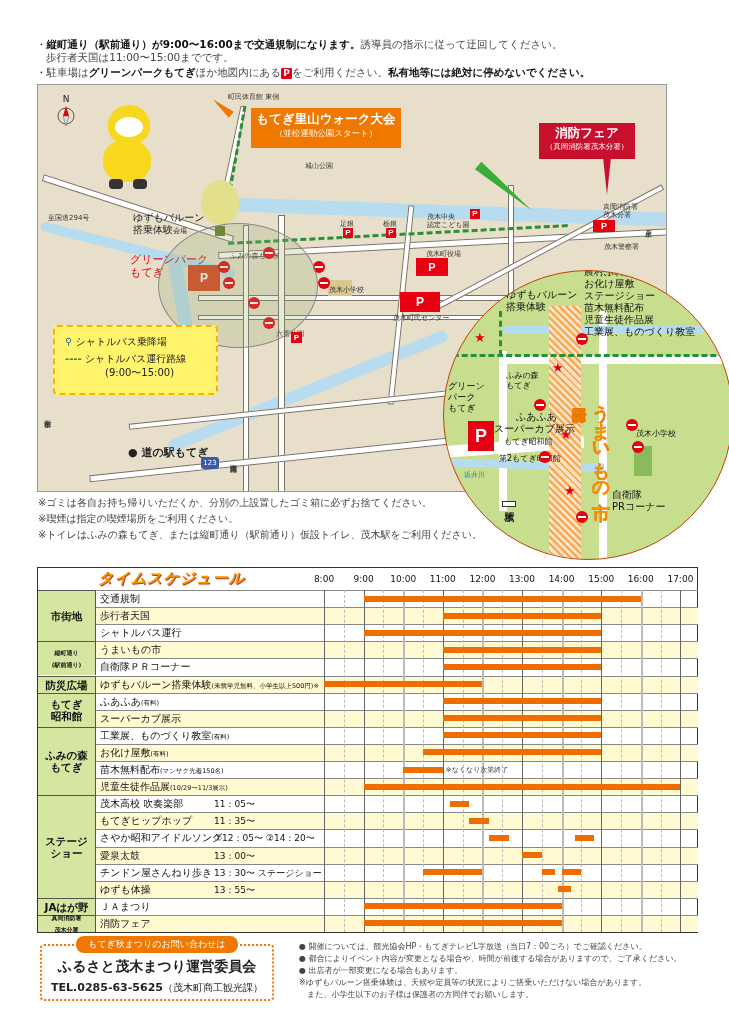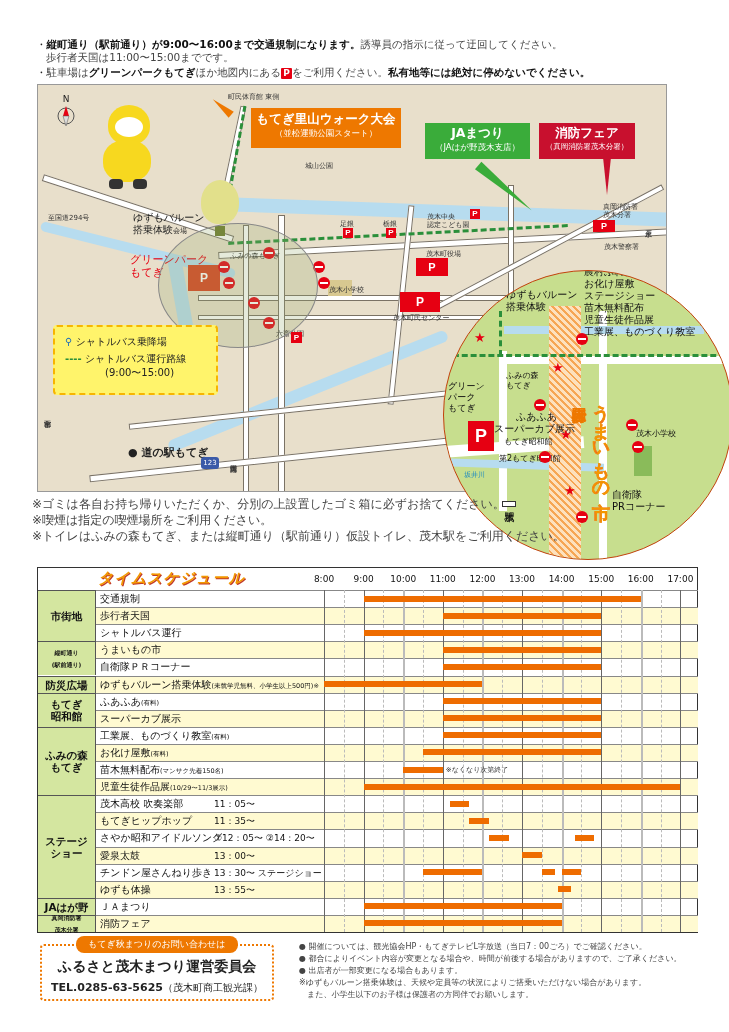--- a/index.html
+++ b/index.html
@@ -42,21 +42,21 @@
   .bar { position: absolute; height: 6px; background: #ee6c00; }
   .barnote { position: absolute; font-size: 7px; color: #333; white-space: nowrap; }
 
   
   #contact { position: absolute; left: 40px; top: 944px; width: 234px; height: 57px; border: 2px dotted #ee7800; border-radius: 4px; }
   #contact .head { position: absolute; left: 34px; top: -10px; background: #ee7800; color: #fff; font-size: 9px; padding: 2px 12px; border-radius: 8px; white-space: nowrap; }
   #contact .org { position: absolute; left: 0; right: 0; top: 12px; text-align: center; font-size: 14px; font-weight: bold; }
   #contact .tel { position: absolute; left: 0; right: 0; top: 35px; text-align: center; font-size: 10px; }
   #contact .tel b { font-size: 11px; }
   .fnote { position: absolute; left: 299px; font-size: 8px; color: #444; white-space: nowrap; line-height: 10px; }
-  .ginote { position: absolute; left: 32px; font-size: 12px; color: #444; white-space: nowrap; }
+  .ginote { position: absolute; left: 38px; font-size: 10px; color: #444; white-space: nowrap; }
 </style>
 </head>
 <body>
 
 <div class="notice" style="top:38px;">・<b>縦町通り（駅前通り）が9:00〜16:00まで交通規制になります。</b><span class="thin">誘導員の指示に従って迂回してください。</span></div>
 <div class="notice thin" style="top:51px; left:46px; color:#444;">歩行者天国は11:00〜15:00までです。</div>
 <div class="notice" style="top:66px;">・<span class="thin">駐車場は</span><b>グリーンパークもてぎ</b><span class="thin">ほか地図内にある</span><span class="pbox">P</span><span class="thin">をご利用ください。</span><b>私有地等には絶対に停めないでください。</b></div>
 
 <div id="map">
 
@@ -98,23 +98,20 @@
     <div style="position:absolute; left:40px; top:74px; width:14px; height:10px; background:#333; border-radius:4px;"></div>
   </div>
 
   <div style="position:absolute; left:163px; top:95px; width:38px; height:58px;">
     <div style="position:absolute; left:0; top:0; width:38px; height:44px; background:#e2e08b; border-radius:50% 50% 45% 45%;"></div>
     <div style="position:absolute; left:14px; top:46px; width:10px; height:10px; background:#6a7a2a;"></div>
   </div>
 
   <div class="callout" style="left:213px; top:23px; width:150px; height:40px; background:#ee7800; font-size:12.5px; padding-top:3px;">
     <span>もてぎ里山ウォーク大会</span><span class="sub">（並松運動公園スタート）</span>
-  </div>
-  <div class="callout" style="left:387px; top:38px; width:105px; height:36px; background:#3aac3a; font-size:12.5px; padding-top:2px;">
-    <span>JAまつり</span><span class="sub">（JAはが野茂木支店）</span>
   </div>
   <div class="callout" style="left:501px; top:38px; width:96px; height:36px; background:#c8102e; font-size:12.5px; padding-top:2px;">
     <span>消防フェア</span><span class="sub" style="font-size:7.5px;">（真岡消防署茂木分署）</span>
   </div>
 
   <div style="position:absolute; left:180px; top:10px; width:0; height:0; border-left:4px solid transparent; border-right:4px solid transparent; border-bottom:24px solid #ee7800; transform:rotate(-50deg);"></div>
   <div style="position:absolute; left:462px; top:68px; width:0; height:0; border-left:5px solid transparent; border-right:5px solid transparent; border-top:70px solid #3aac3a; transform:rotate(-50deg);"></div>
   <div style="position:absolute; left:565px; top:72px; width:0; height:0; border-left:4px solid transparent; border-right:4px solid transparent; border-top:38px solid #c8102e;"></div>
 
   <span class="maplabel" style="left:190px; top:7px;">町民体育館 東側</span>

